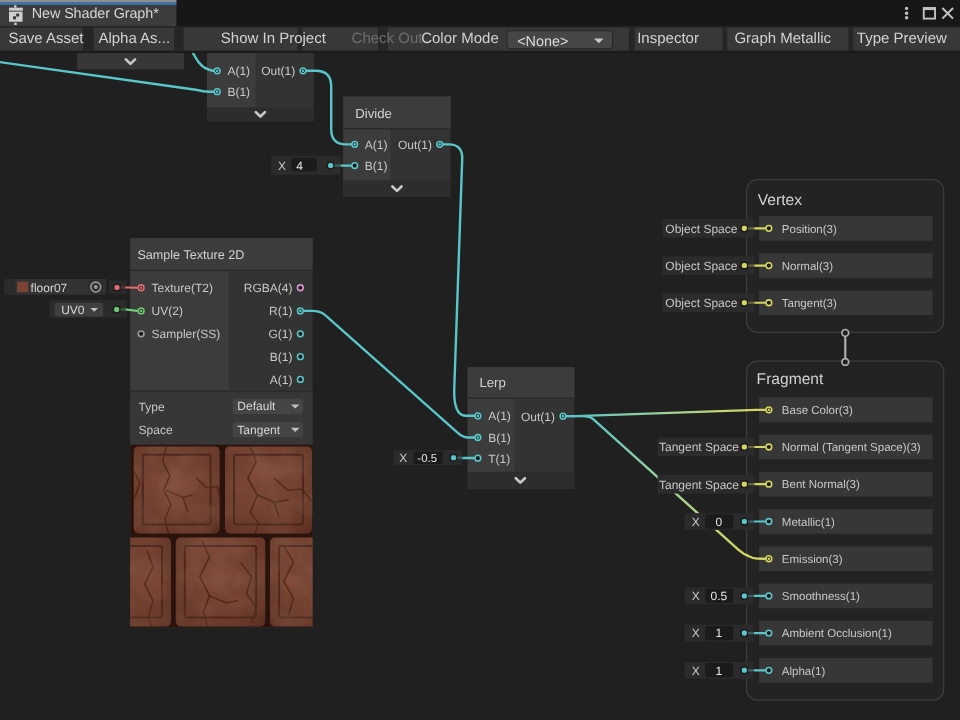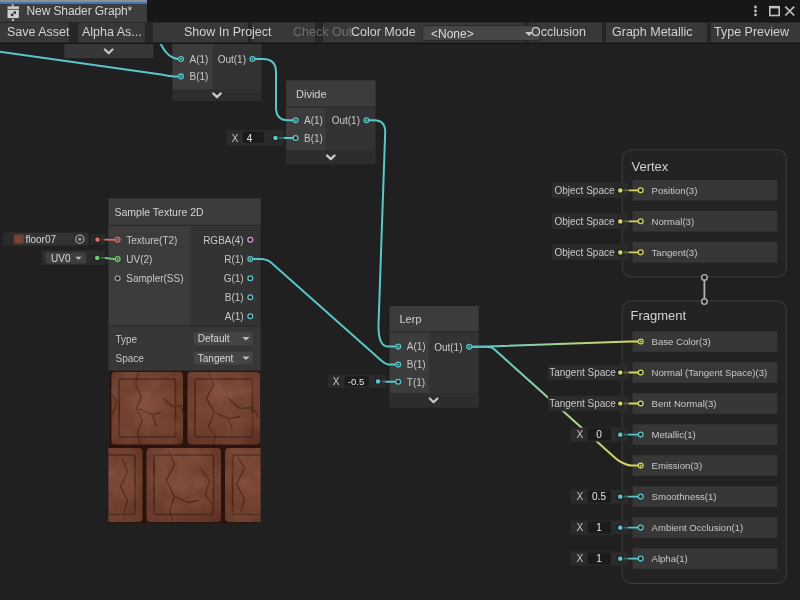--- a/index.html
+++ b/index.html
@@ -5,21 +5,21 @@
 *{box-sizing:border-box;}
 body{font-family:"Liberation Sans",sans-serif;}
 #titlebar{position:absolute;left:0;top:0;width:800px;height:22px;background:#171717;z-index:10;}
 #tab{position:absolute;left:0;top:0;width:147px;height:22px;background:#3c3c3c;}
 #tabhl{position:absolute;left:0;top:0;width:147px;height:1.5px;background:#909090;}
 #tabbl{position:absolute;left:0;top:1.5px;width:147px;height:2.5px;background:#3c76b5;}
 #tabtext{position:absolute;left:26.5px;top:4px;font-size:12px;letter-spacing:-0.1px;color:#d6d6d6;}
 #toolbar{position:absolute;left:0;top:22px;width:800px;height:21.5px;background:#262626;border-bottom:1px solid #161616;z-index:10;}
 .btn{position:absolute;top:1px;height:18.5px;background:#383838;}
 .tbtn{position:absolute;top:0;height:21px;line-height:20px;font-size:12.5px;color:#d2d2d2;white-space:nowrap;}
-#cmdd{position:absolute;left:422px;top:3px;width:119px;height:16px;background:#464646;border-radius:3px;border:1px solid #2a2a2a;}
+#cmdd{position:absolute;left:422px;top:3px;width:89px;height:16px;background:#464646;border-radius:3px;border:1px solid #2a2a2a;}
 #cmdd span{position:absolute;left:8px;top:0px;font-size:12px;color:#dadada;line-height:16px;}
 #cmdd .arr{position:absolute;right:7px;top:6px;width:0;height:0;border-left:4px solid transparent;border-right:4px solid transparent;border-top:4.5px solid #c8c8c8;}
 svg{position:absolute;left:0;top:0;}
 </style></head><body>
 <svg width="800" height="600" viewBox="0 0 800 600" font-family="Liberation Sans, sans-serif">
 <rect x="0" y="0" width="800" height="600" fill="#202020"></rect>
 <defs>
 <linearGradient id="gBC" gradientUnits="userSpaceOnUse" x1="473" y1="0" x2="632" y2="0">
         <stop offset="0" stop-color="#59c6c9"></stop>
         <stop offset="0.55" stop-color="#a3d493"></stop>
@@ -355,16 +355,16 @@
 <div class="btn" style="left:711px;width:89px;"></div>
 <span class="tbtn" style="left:7px;">Save Asset</span>
 <span class="tbtn" style="left:82px;">Alpha As...</span>
 <span class="tbtn" style="left:156px;margin-left:28px;">Show In Project</span>
 <span class="tbtn" style="left:253px;color:#6e6e6e;margin-left:40px;">Check Out</span>
 <span class="tbtn" style="left:351px;">Color Mode</span>
 <div id="cmdd">
       <span>&lt;None&gt;</span>
       <div class="arr"></div>
     </div>
-<span class="tbtn" style="left:531px;">Occlusion</span>
+<span class="tbtn" style="left:531px;">Inspector</span>
 <span class="tbtn" style="left:612px;">Graph Metallic</span>
 <span class="tbtn" style="left:714px;">Type Preview</span>
 </div>
 
 </body></html>

